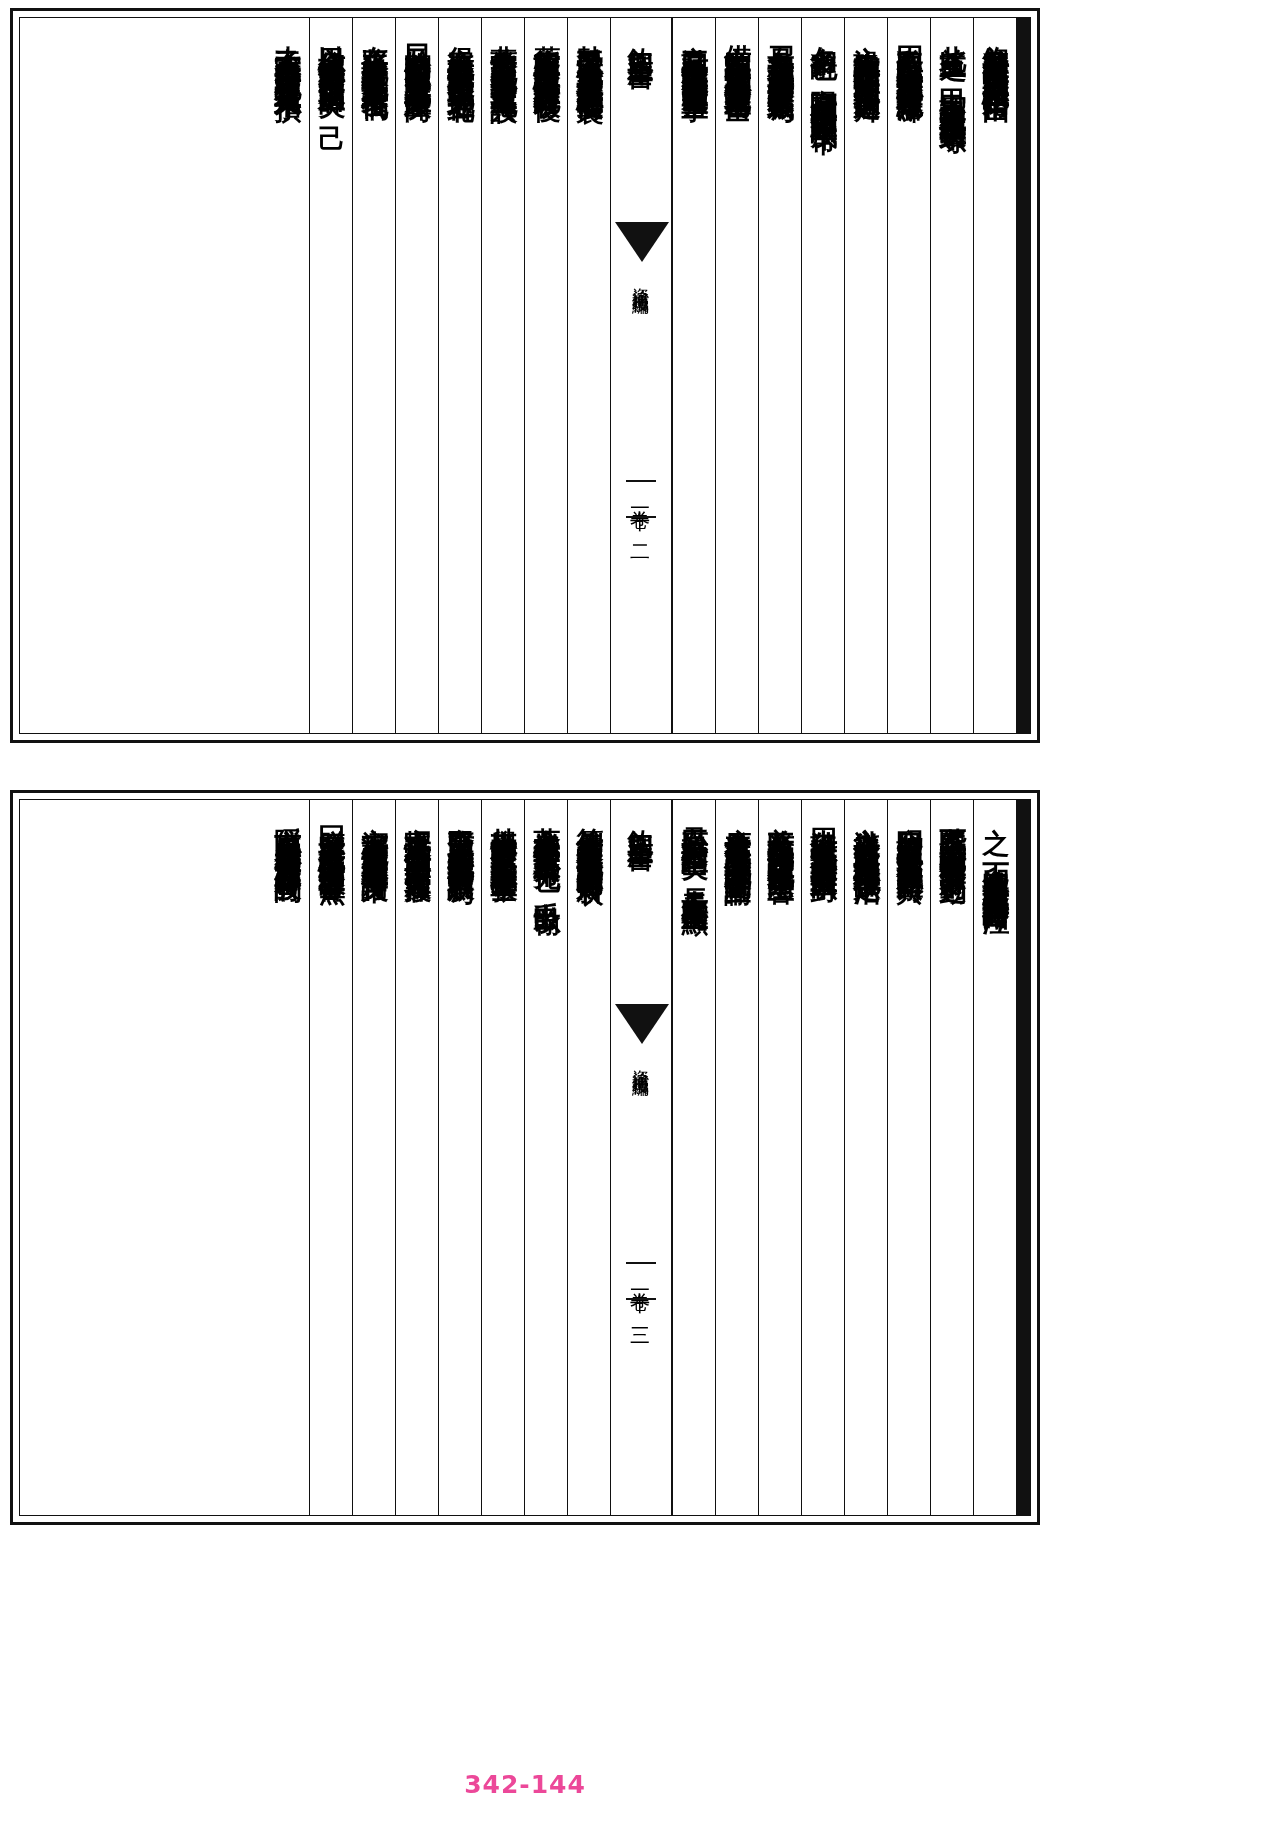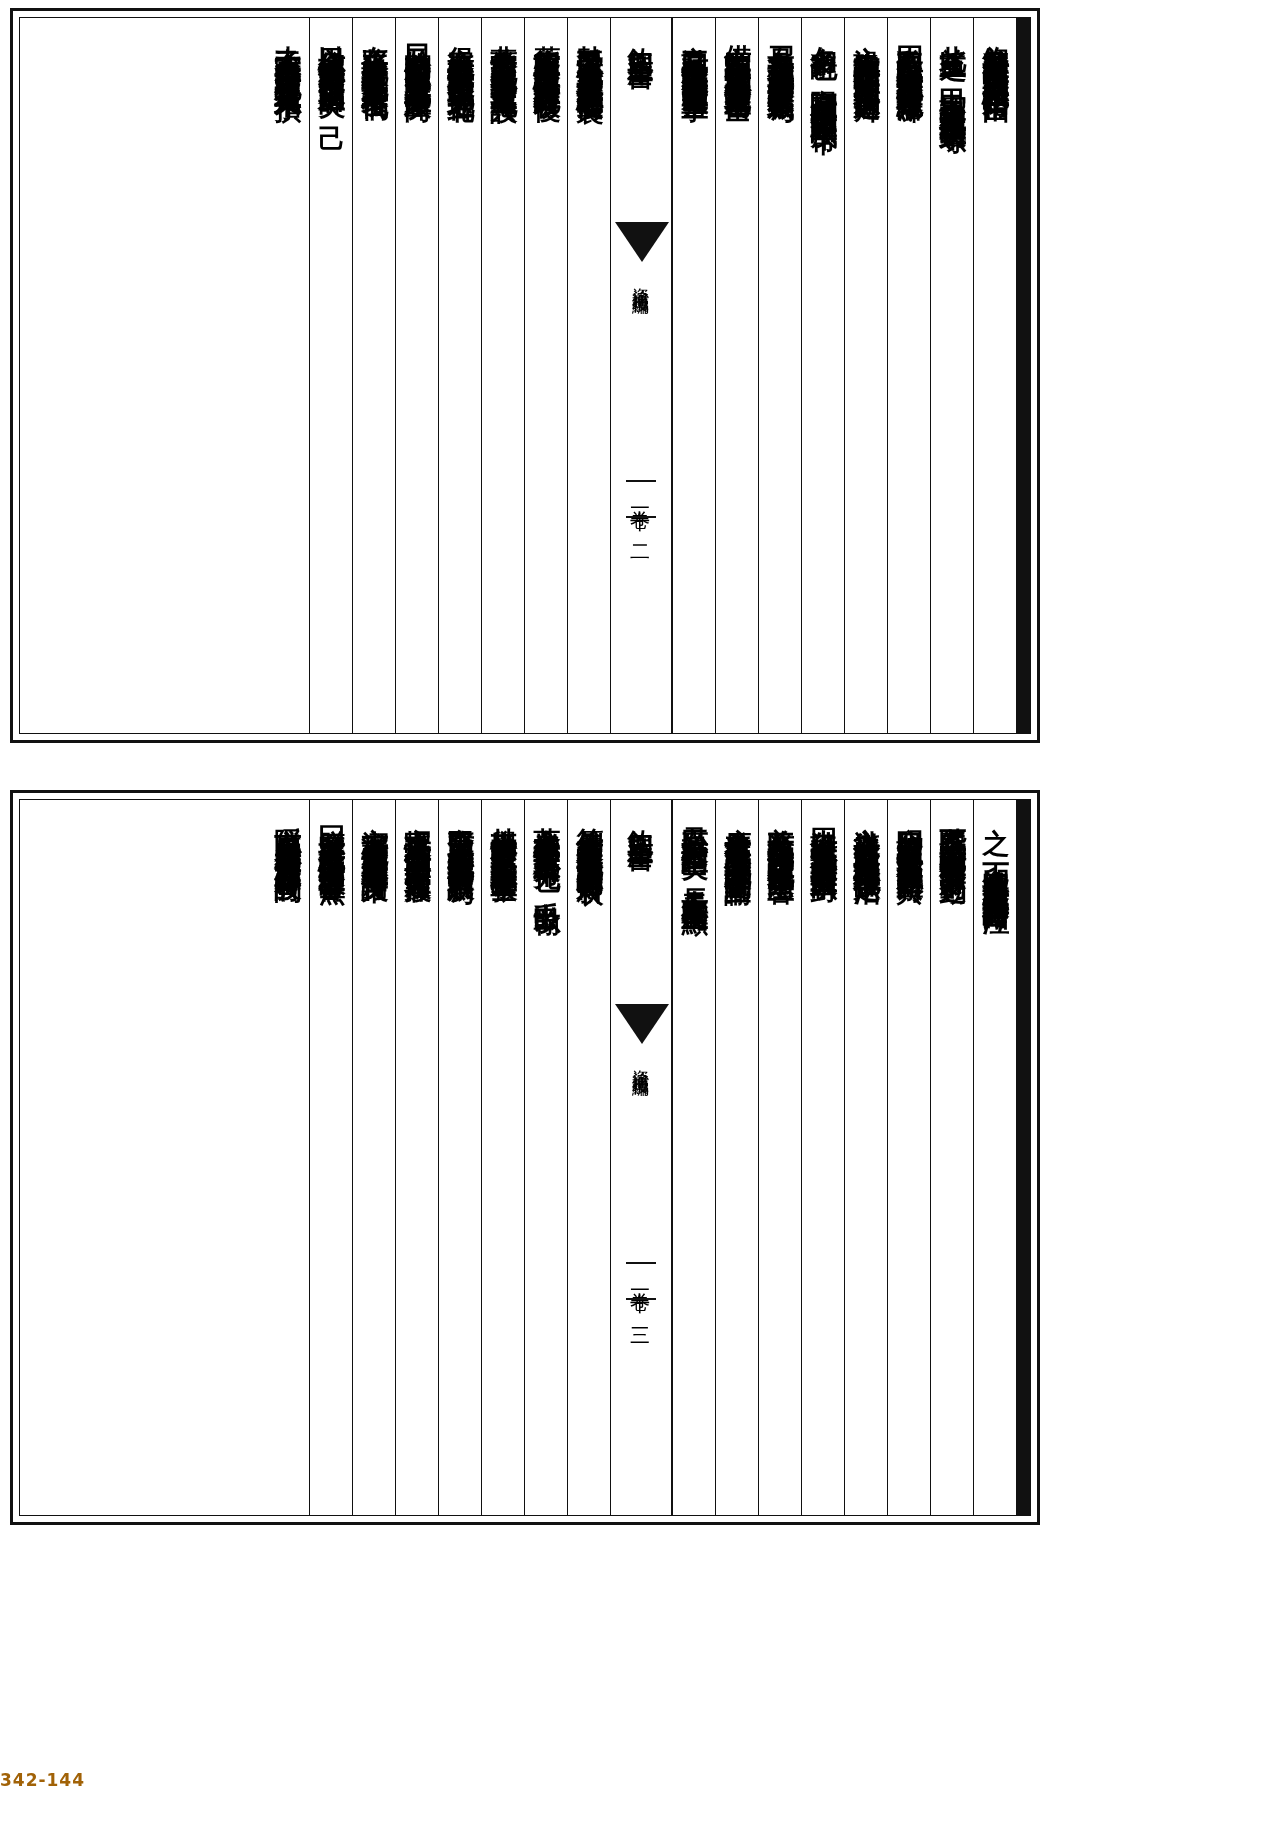--- a/index.html
+++ b/index.html
@@ -131,26 +131,26 @@
     width: 14px;
     background: #111;
   }
 
   
   .footer {
     position: absolute;
     left: 0;
     top: 1770px;
     width: 1050px;
-    text-align: left;
+    text-align: center;
     font-family: "DejaVu Sans", sans-serif;
-    font-size: 17px;
+    font-size: 25px;
     font-weight: 700;
     letter-spacing: 1px;
-    color: #a16207;
+    color: #ec4899;
   }
 </style>
 </head>
 <body>
 
 <div class="page">
 
   <div class="block" id="block-top">
     <div class="block-inner">
       <div class="edge-bar"></div>

